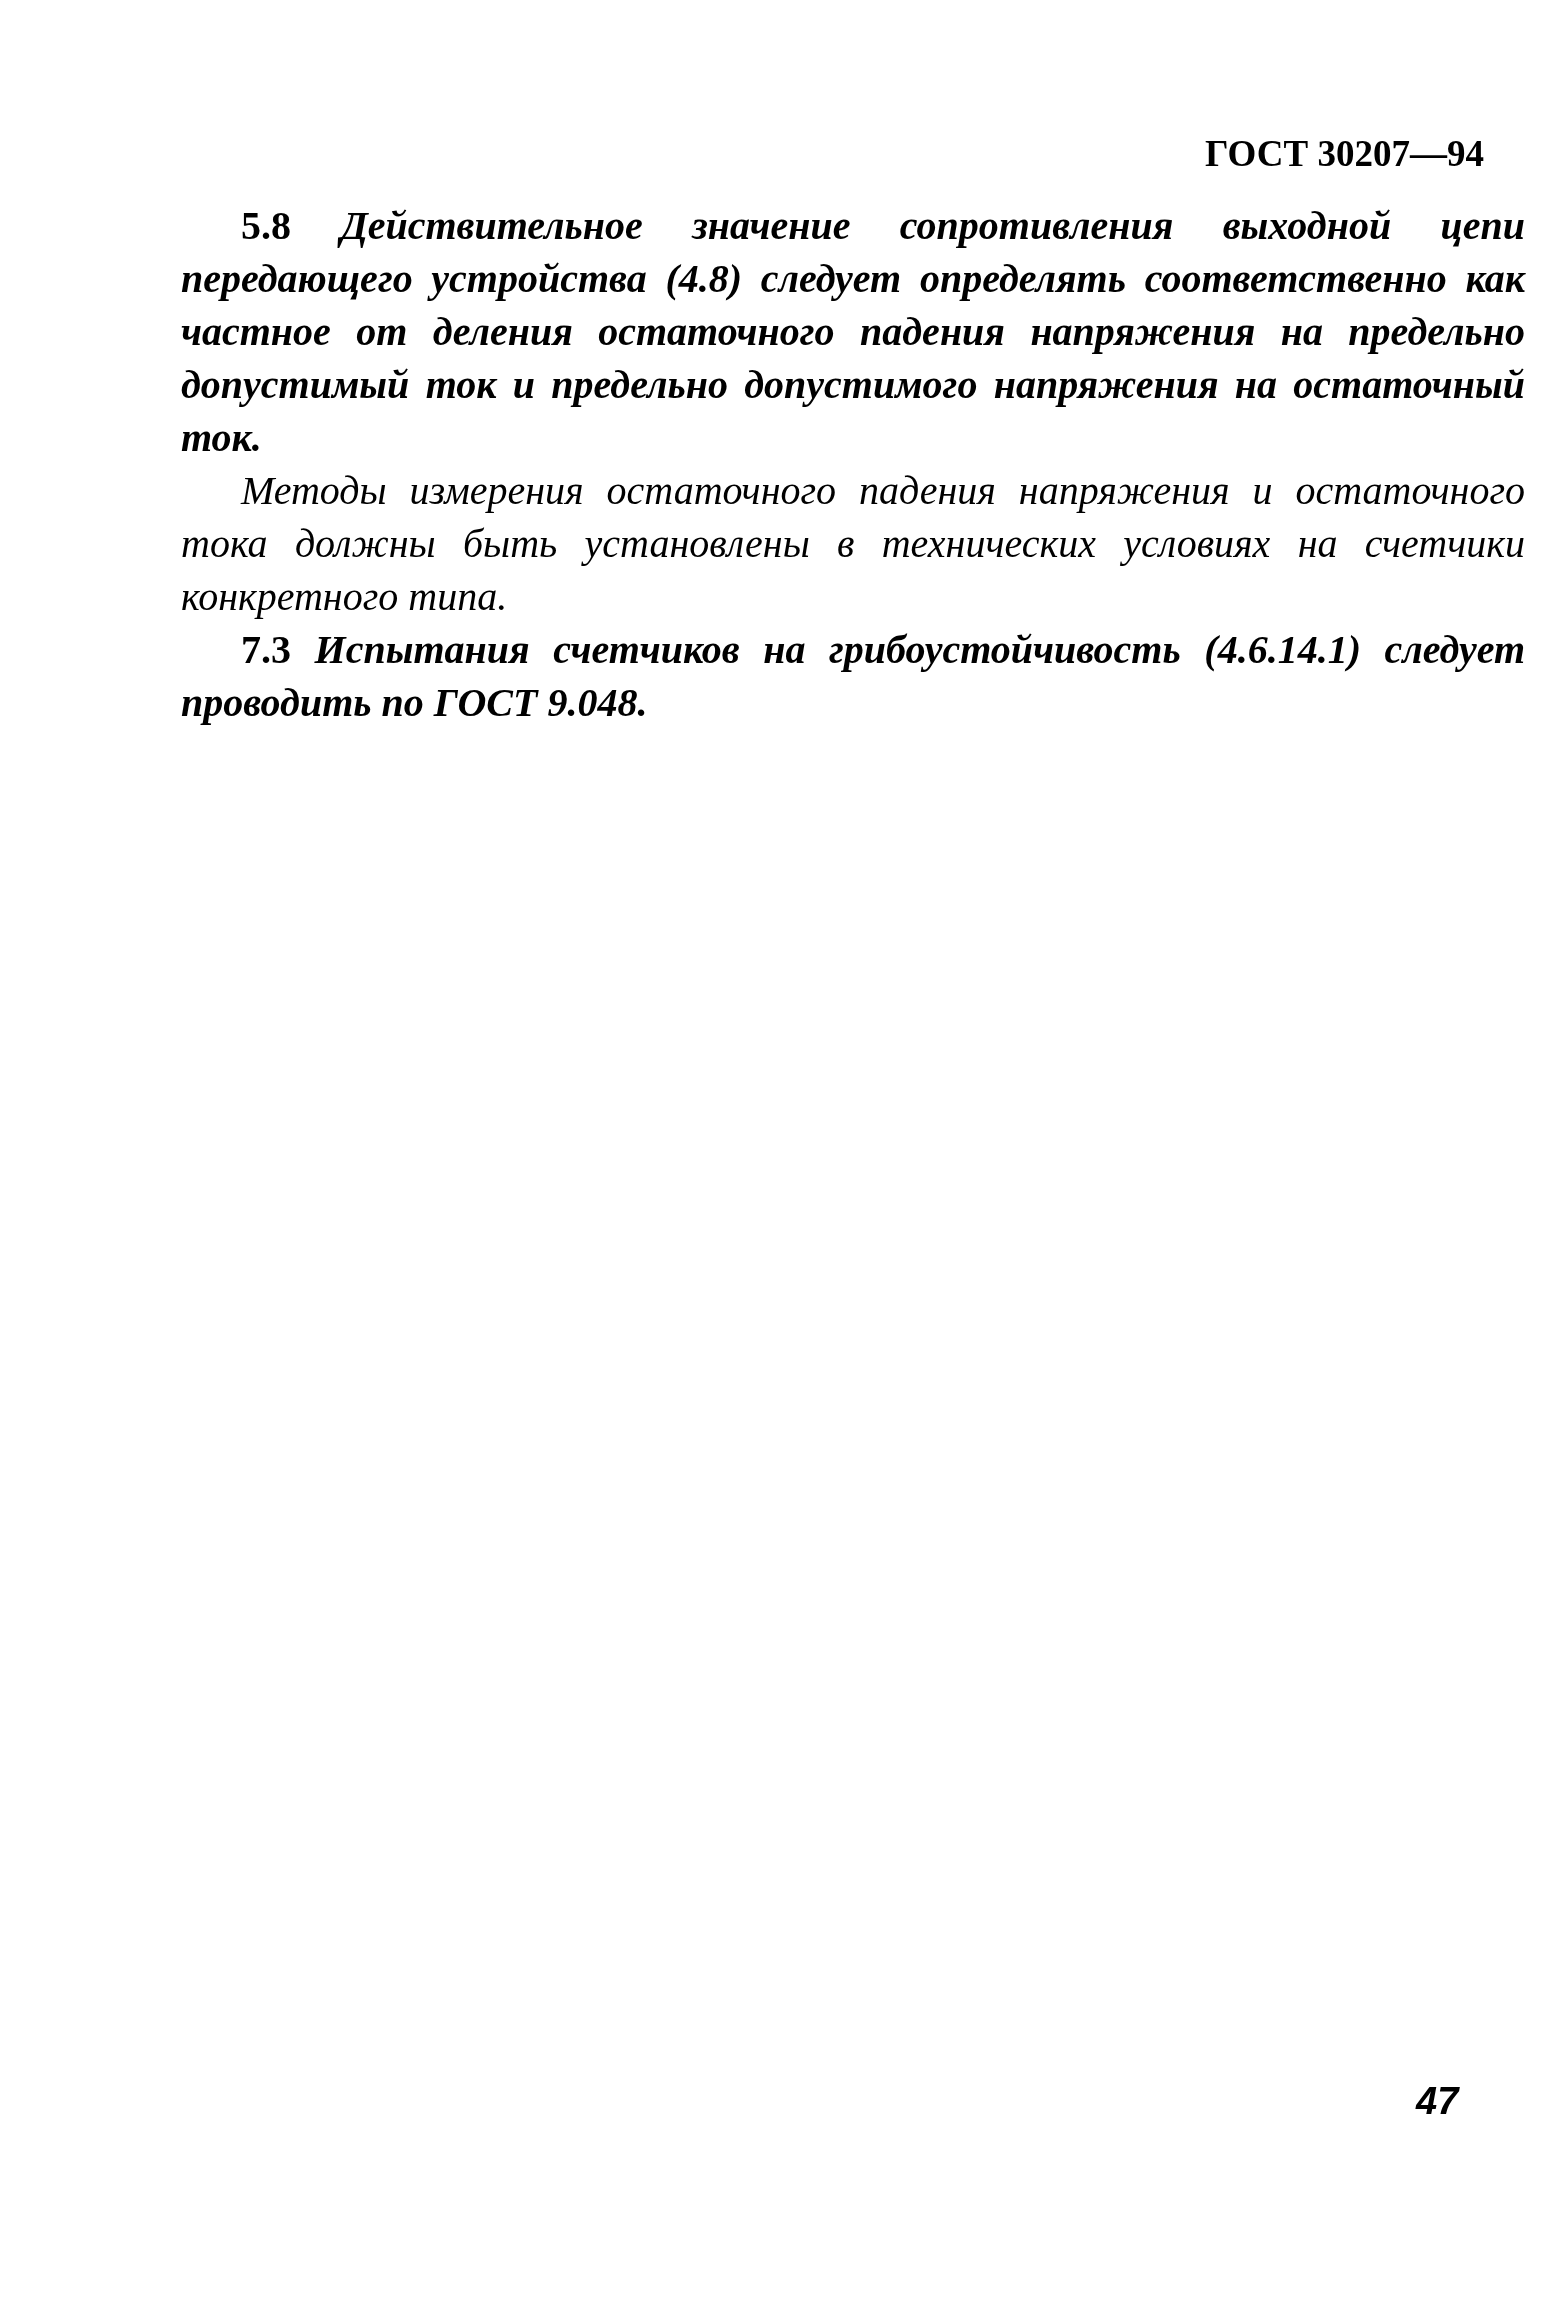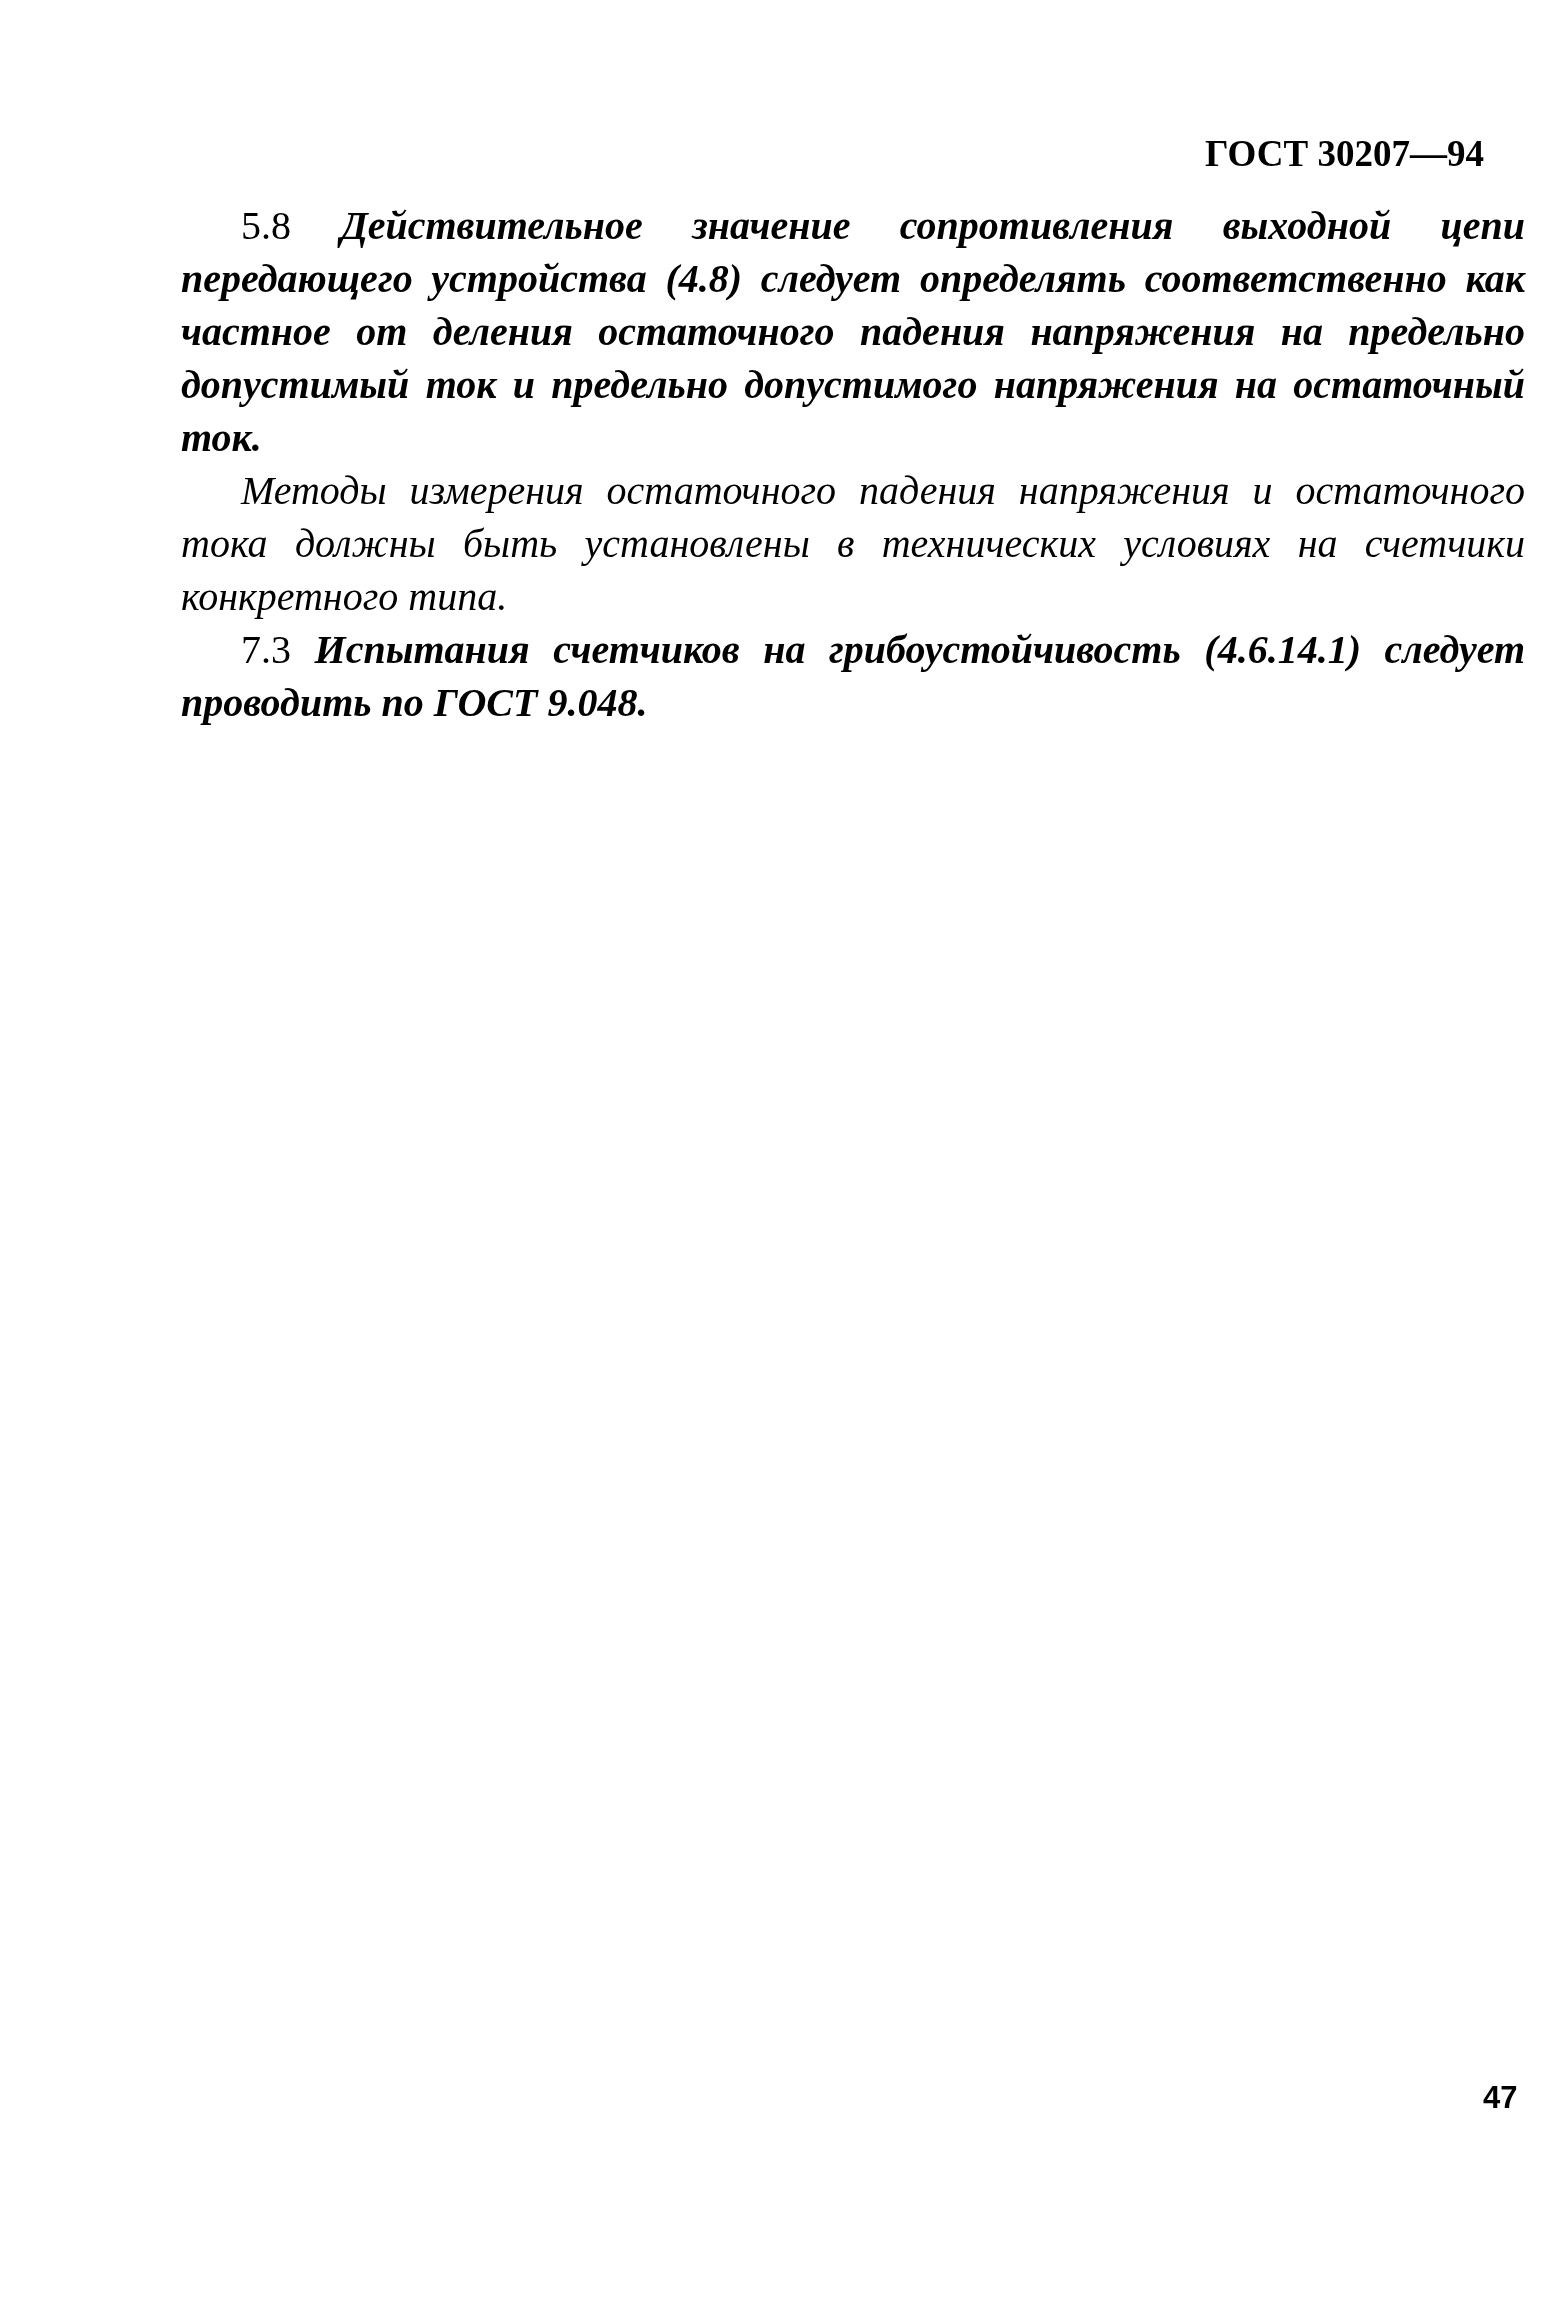--- a/index.html
+++ b/index.html
@@ -36,28 +36,29 @@
       line-height: 53px;
       text-align: justify;
       text-indent: 60px;
       font-style: italic;
     }
     .para.bold { font-weight: bold; }
     .num {
       font-style: normal;
       font-weight: normal;
     }
-    .para.bold .num { font-weight: normal; }
+    .para.bold .num { font-weight: bold; }
     .page-number {
       position: absolute;
       top: 2080px;
-      left: 1483px;
-      font-size: 31px;
+      left: 1416px;
+      font-size: 38px;
       font-weight: bold;
       font-family: "Liberation Sans", sans-serif;
+      font-style: italic;
     }
   </style>
 </head>
 <body>
 
 <div class="running-header">ГОСТ 30207—94</div>
 
 <div class="content">
   <p class="para bold">
     <span class="num">5.8</span>&nbsp;<span>Действительное значение сопротивления выходной цепи передающего устройства (4.8) следует определять соответственно как частное от деления остаточного падения напряжения на предельно допустимый ток и предельно допустимого напряжения на остаточный ток.</span>

